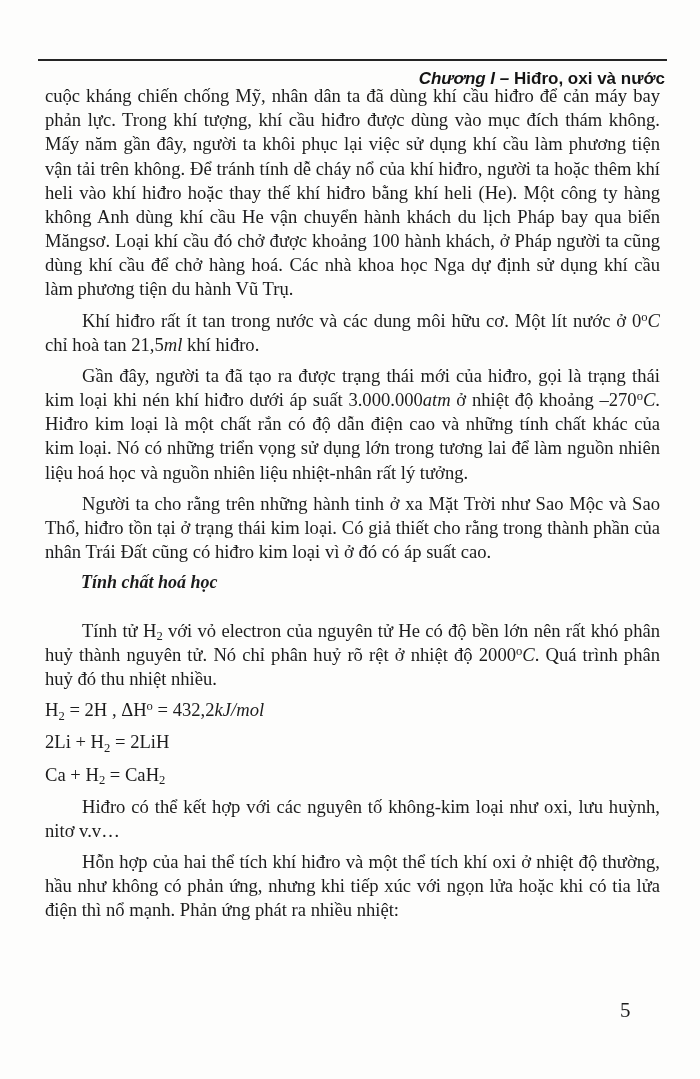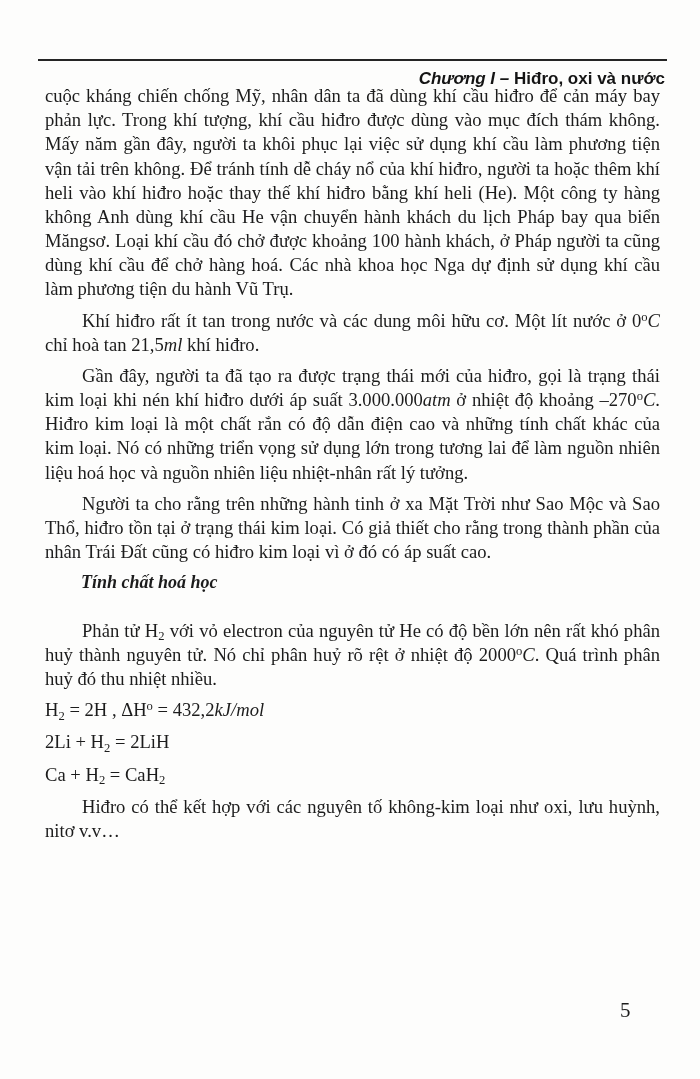--- a/index.html
+++ b/index.html
@@ -86,23 +86,24 @@
     <span class="chap">Chương I</span><span class="sep"> – </span><span class="title">Hiđro, oxi và nước</span>
   </div>
   <div class="header-rule"></div>
 
   <div class="body-col">
     <p class="para"><span>cuộc kháng chiến chống Mỹ, nhân dân ta đã dùng khí cầu hiđro để cản máy bay phản lực. Trong khí tượng, khí cầu hiđro được dùng vào mục đích thám không. Mấy năm gần đây, người ta khôi phục lại việc sử dụng khí cầu làm phương tiện vận tải trên không. Để tránh tính dễ cháy nổ của khí hiđro, người ta hoặc thêm khí heli vào khí hiđro hoặc thay thế khí hiđro bằng khí heli (He). Một công ty hàng không Anh dùng khí cầu He vận chuyển hành khách du lịch Pháp bay qua biển Măngsơ. Loại khí cầu đó chở được khoảng 100 hành khách, ở Pháp người ta cũng dùng khí cầu để chở hàng hoá. Các nhà khoa học Nga dự định sử dụng khí cầu làm phương tiện du hành Vũ Trụ.</span></p>
     <p class="para indent"><span>Khí hiđro rất ít tan trong nước và các dung môi hữu cơ. Một lít nước ở 0</span><sup>o</sup><span style="font-style: italic;">C</span><span> chỉ hoà tan 21,5</span><span style="font-style: italic;">ml</span><span> khí hiđro.</span></p>
     <p class="para indent"><span>Gần đây, người ta đã tạo ra được trạng thái mới của hiđro, gọi là trạng thái kim loại khi nén khí hiđro dưới áp suất 3.000.000</span><span style="font-style: italic;">atm</span><span> ở nhiệt độ khoảng –270</span><sup>o</sup><span style="font-style: italic;">C</span><span>. Hiđro kim loại là một chất rắn có độ dẫn điện cao và những tính chất khác của kim loại. Nó có những triển vọng sử dụng lớn trong tương lai để làm nguồn nhiên liệu hoá học và nguồn nhiên liệu nhiệt-nhân rất lý tưởng.</span></p>
     <p class="para indent"><span>Người ta cho rằng trên những hành tinh ở xa Mặt Trời như Sao Mộc và Sao Thổ, hiđro tồn tại ở trạng thái kim loại. Có giả thiết cho rằng trong thành phần của nhân Trái Đất cũng có hiđro kim loại vì ở đó có áp suất cao.</span></p>
     <h3 class="section-heading"><span>Tính chất hoá học</span></h3>
-    <p class="para indent"><span>Phản tử H</span><sub>2</sub><span> với vỏ electron của nguyên tử He có độ bền lớn nên rất khó phân huỷ thành nguyên tử. Nó chỉ phân huỷ rõ rệt ở nhiệt độ 2000</span><sup>o</sup><span style="font-style: italic;">C</span><span>. Quá trình phân huỷ đó thu nhiệt nhiều.</span></p>
+    <p class="para indent"><span>Tính tử H</span><sub>2</sub><span> với vỏ electron của nguyên tử He có độ bền lớn nên rất khó phân huỷ thành nguyên tử. Nó chỉ phân huỷ rõ rệt ở nhiệt độ 2000</span><sup>o</sup><span style="font-style: italic;">C</span><span>. Quá trình phân huỷ đó thu nhiệt nhiều.</span></p>
     <p class="para equation"><span>H</span><sub>2</sub><span> = 2H ,  ΔH</span><sup>o</sup><span> = 432,2</span><span style="font-style: italic;">kJ/mol</span></p>
     <p class="para equation"><span>2Li + H</span><sub>2</sub><span> = 2LiH</span></p>
     <p class="para equation"><span>Ca + H</span><sub>2</sub><span> = CaH</span><sub>2</sub></p>
     <p class="para indent"><span>Hiđro có thể kết hợp với các nguyên tố không-kim loại như oxi, lưu huỳnh, nitơ v.v…</span></p>
+    <p class="para indent"><span>Hỗn hợp của hai thể tích khí hiđro và một thể tích khí oxi ở nhiệt độ thường, hầu như không có phản ứng, nhưng khi tiếp xúc với ngọn lửa hoặc khi có tia lửa điện thì nổ mạnh. Phản ứng phát ra nhiều nhiệt:</span></p>
   </div>
 
 
   <div class="page-number">5</div>
 
 </div>
 
 </body></html>

